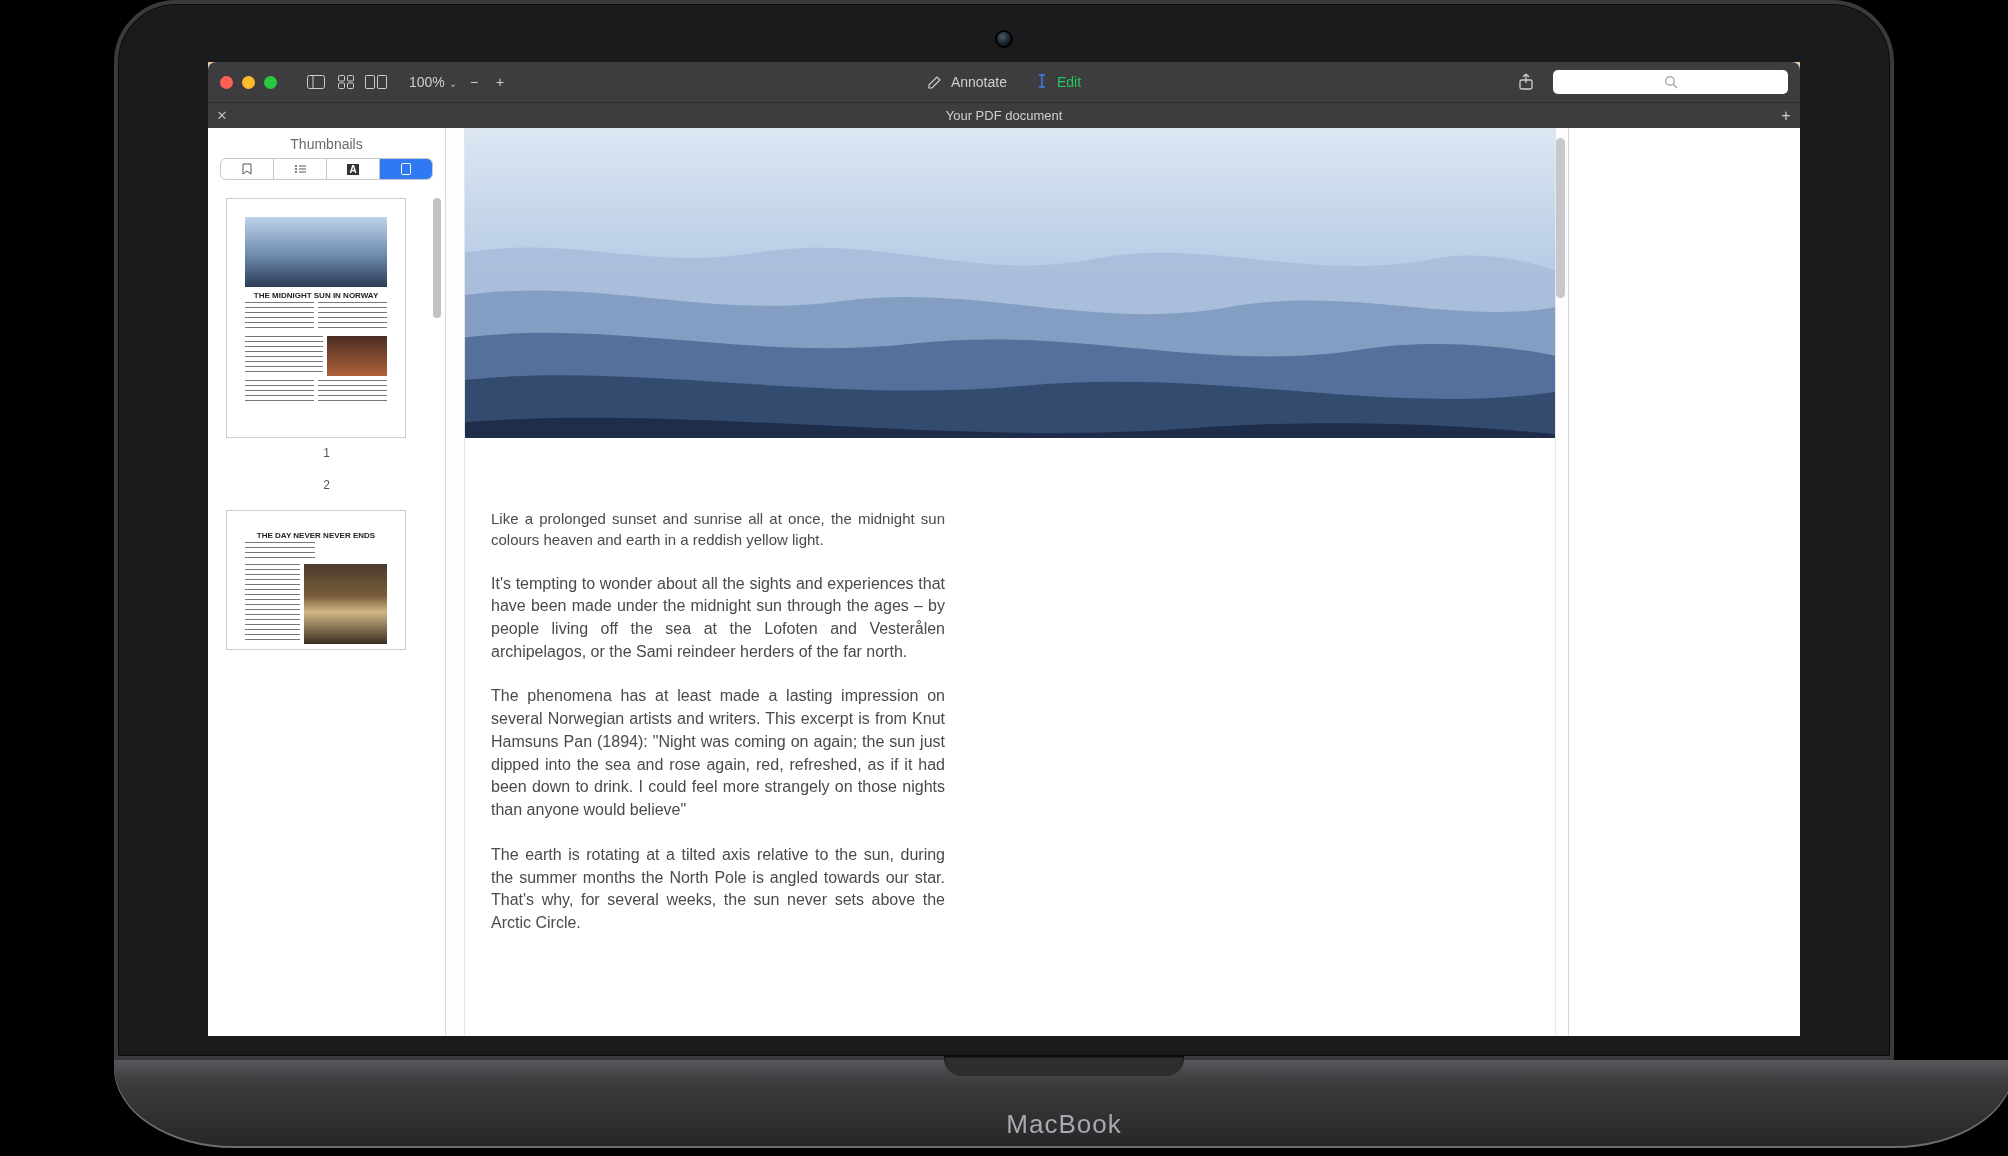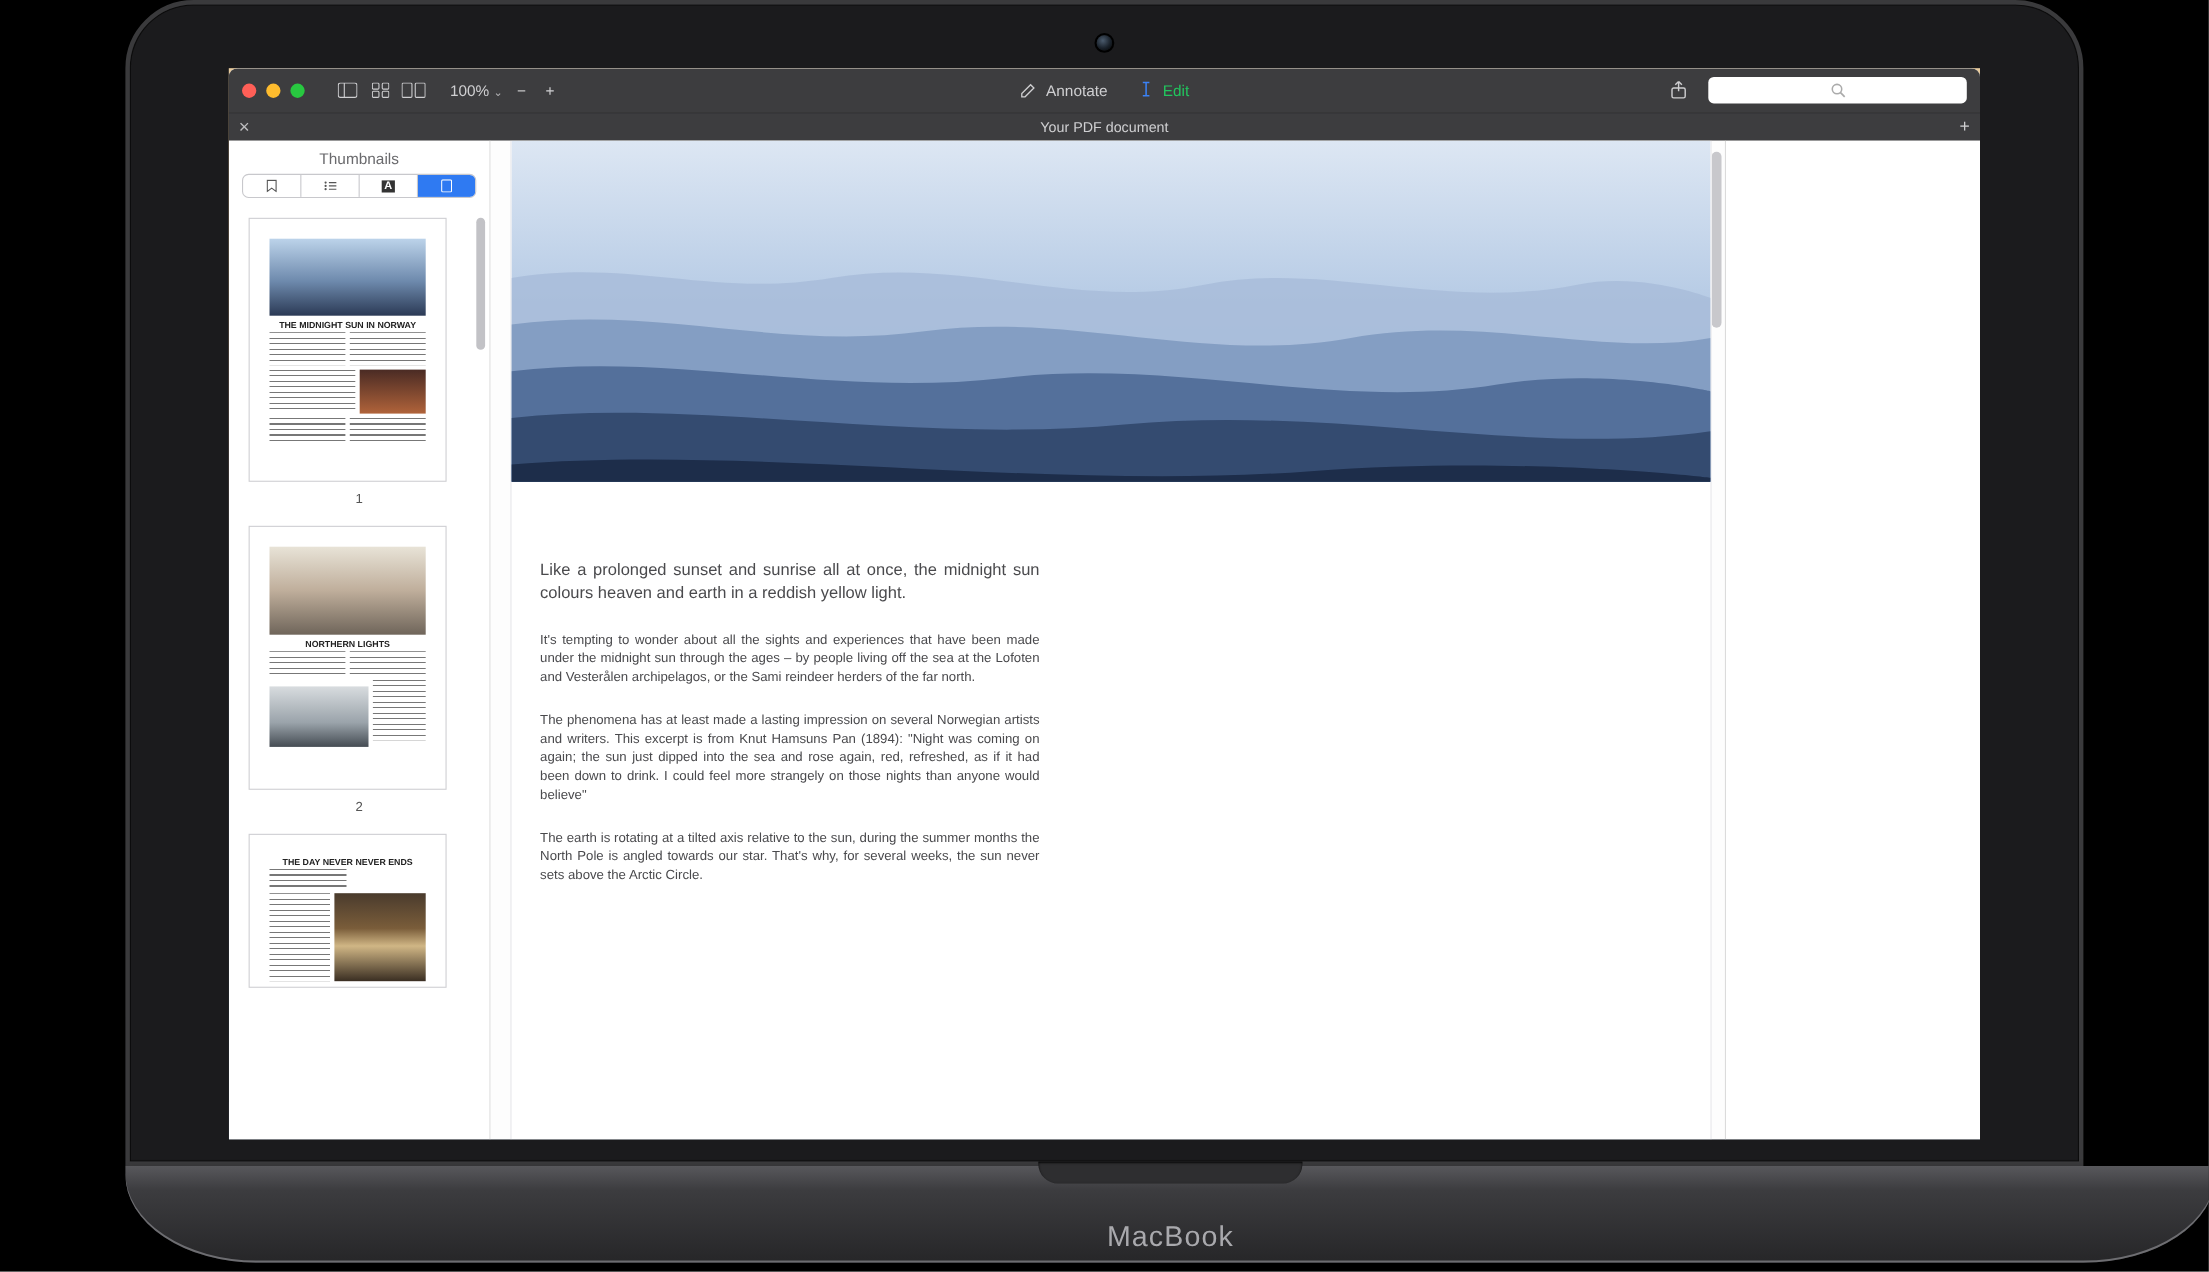--- a/index.html
+++ b/index.html
@@ -155,21 +155,21 @@
   }
   .hero{
     height:310px;width:100%;
   }
   .hero svg{width:100%;height:100%;display:block;}
   .doc-body{
     padding:70px 50px 0 26px;max-width:530px;color:#3c3c3f;
   }
   .doc-body h2{font-size:24px;color:#303033;font-weight:600;margin-bottom:16px;}
   .doc-body p{font-size:15px;line-height:1.42;color:#4a4a4d;margin-bottom:22px;text-align:justify;}
-  .doc-body p.i{font-size:12px;}
+  .doc-body p.i{font-size:16px;}
 
   
   .t-hero{height:70px;background:linear-gradient(180deg,#bcd3ea 0%,#6e8aad 55%,#2b3a55 100%);}
   .t-title{font-size:8px;font-weight:700;text-align:center;margin:4px 0 2px;color:#222;}
   .t-cols{display:flex;gap:4px;}
   .t-col{flex:1;font-size:4px;line-height:5px;color:#777;background:repeating-linear-gradient(#777 0 1px,transparent 1px 5px);}
   .t-col.img{background:linear-gradient(180deg,#4a2b24,#b0633a);height:40px;flex:0 0 60px;}
   .t2-hero{height:80px;background:linear-gradient(180deg,#e8e3d7 0%,#bfae9b 50%,#6f655a 100%);}
   .t2-bottom{height:55px;margin-top:6px;background:linear-gradient(180deg,#d8dcdf 0%,#9aa3aa 60%,#454c53 100%);}
   .t3-img{height:100px;background:linear-gradient(180deg,#4a3b2d 0%,#7a5d3a 40%,#d0b685 60%,#3a2e22 100%);}
@@ -314,32 +314,20 @@
                       <div class="t-col"></div>
                       <div class="t-col img"></div>
                     </div>
                   <div class="t-cols" style="margin-top:4px;height:24px">
                       <div class="t-col"></div>
                       <div class="t-col"></div>
                     </div>
                 </div>
                 <div class="thumb-num">1</div>
 
-                <div class="thumb">
-                  <div class="t2-hero"></div>
-                  <div class="t-title">NORTHERN LIGHTS</div>
-                  <div class="t-cols" style="height:22px">
-                      <div class="t-col"></div>
-                      <div class="t-col"></div>
-                    </div>
-                  <div class="t-cols" style="margin-top:4px">
-                      <div class="t2-bottom" style="flex:0 0 90px;height:55px"></div>
-                      <div class="t-col" style="height:55px"></div>
-                    </div>
-                </div>
                 <div class="thumb-num">2</div>
 
                 <div class="thumb" style="height:140px">
                   <div class="t-title" style="margin-top:2px">THE DAY NEVER NEVER ENDS</div>
                   <div class="t-cols" style="height:18px;margin-bottom:4px">
                       <div class="t-col" style="flex:0 0 70px"></div>
                     </div>
                   <div class="t-cols">
                       <div class="t-col" style="flex:0 0 55px;height:80px"></div>
                       <div class="t3-img" style="flex:1;height:80px"></div>

